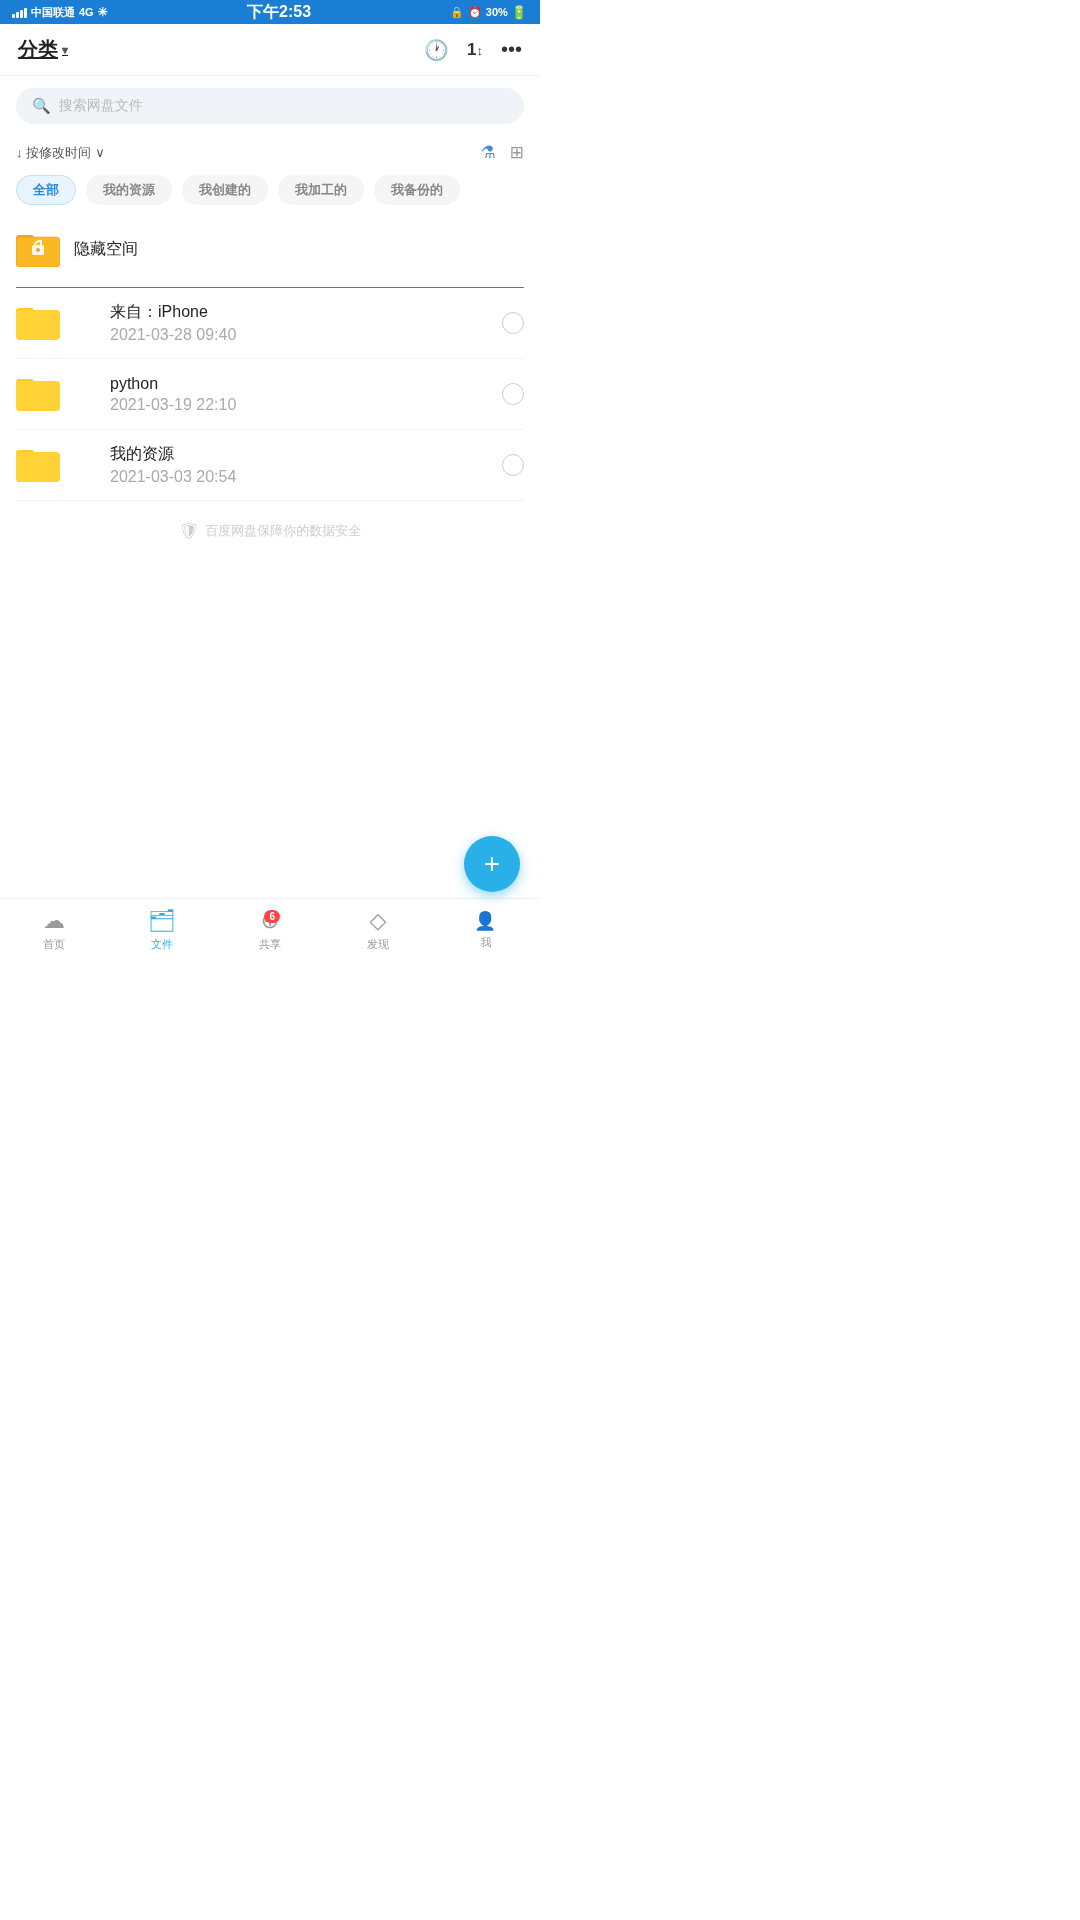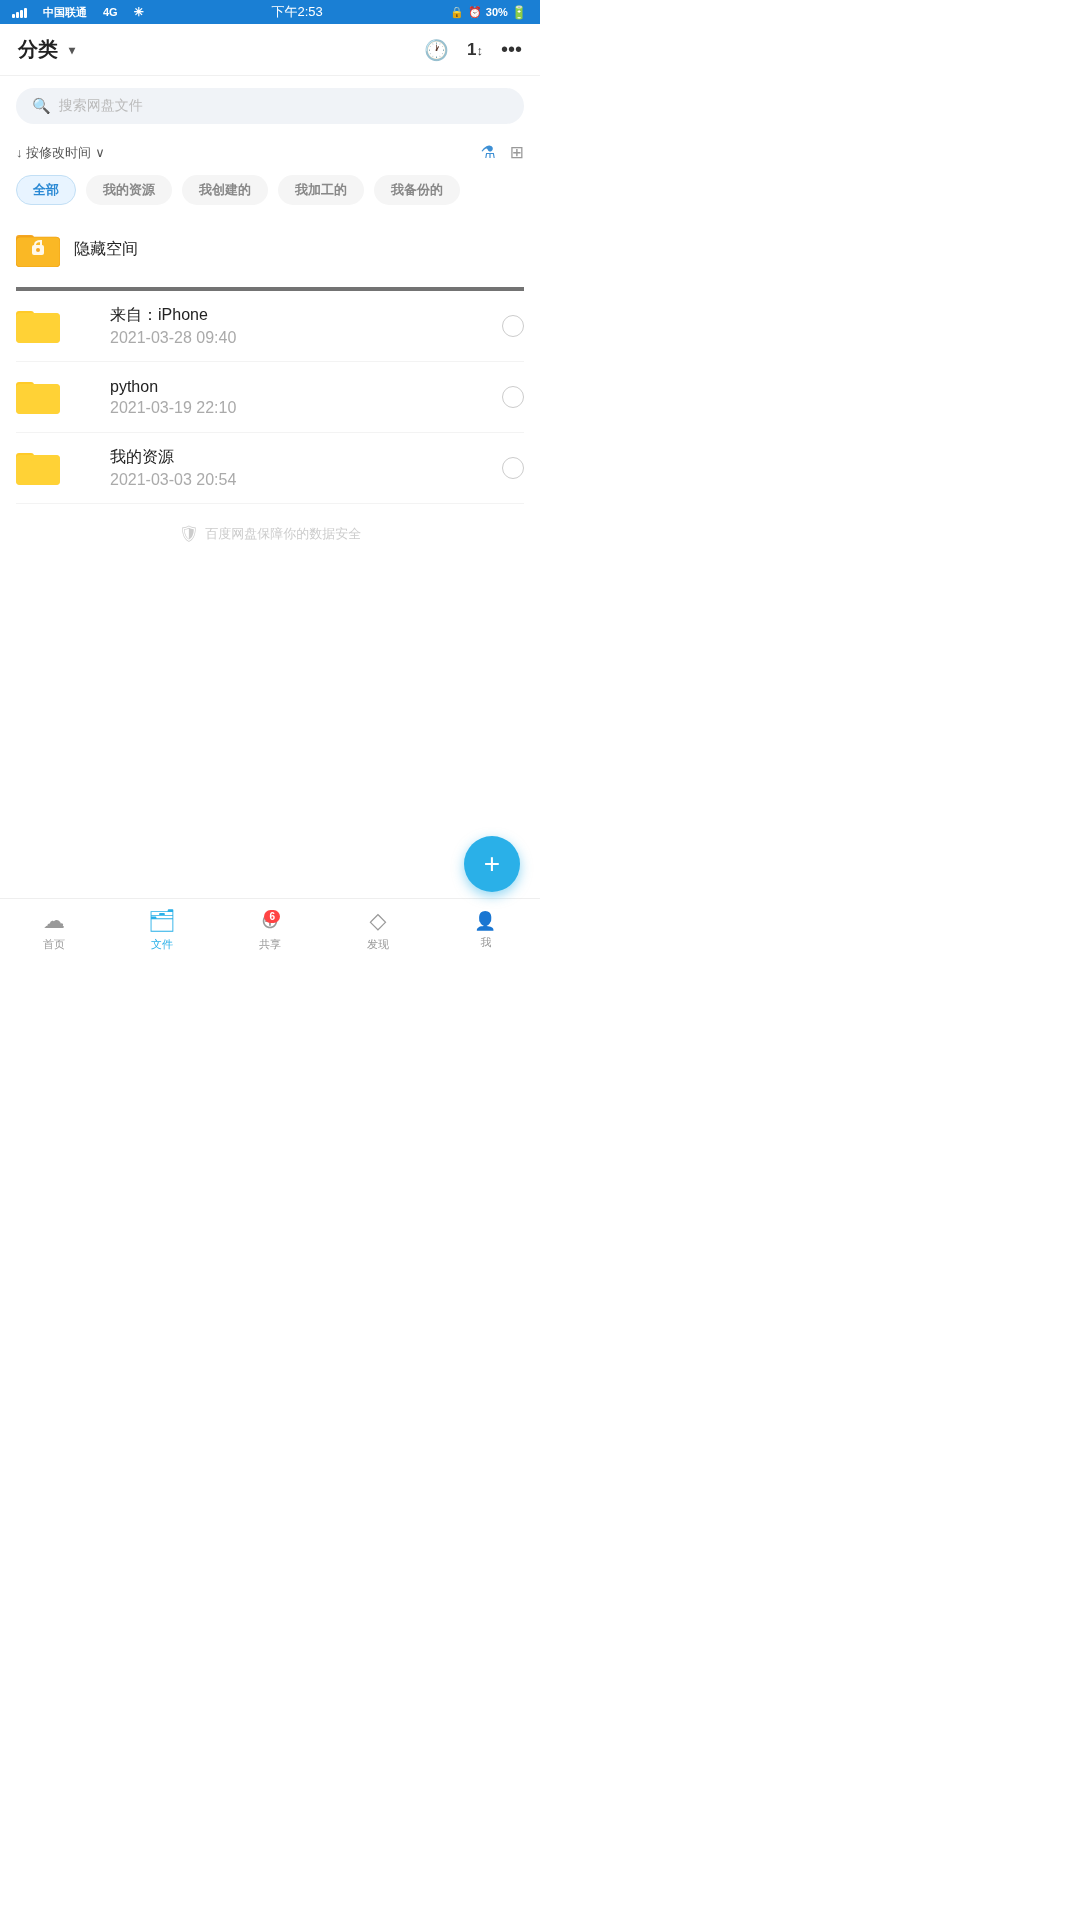--- a/index.html
+++ b/index.html
@@ -18,40 +18,41 @@
       background: #1a7fd4;
       height: 24px;
       display: flex;
       align-items: center;
       justify-content: space-between;
       padding: 0 12px;
       color: white;
       font-size: 11px;
       font-weight: 600;
     }
-    .status-left { display: flex; align-items: center; gap: 16px; }
-    .status-center { font-size: 13px; font-weight: 400; }
+    .status-left { display: flex; align-items: center; gap: 4px; }
+    .status-center { font-size: 16px; font-weight: 700; }
     .status-right { display: flex; align-items: center; gap: 4px; font-size: 11px; }
 
     
     .header {
       background: #fff;
       padding: 12px 18px;
       display: flex;
       align-items: center;
       justify-content: space-between;
       border-bottom: 1px solid #f0f0f0;
     }
     .header-title {
       display: flex;
       align-items: center;
-      gap: 11px;
+      gap: 4px;
       font-size: 20px;
       font-weight: 700;
       color: #222;
+      text-decoration: underline;
     }
     .header-title .dropdown-arrow {
       font-size: 12px;
       color: #555;
     }
     .header-icons {
       display: flex;
       align-items: center;
       gap: 18px;
     }
@@ -158,21 +159,21 @@
       border-radius: 50%;
       margin-left: 10px;
       flex-shrink: 0;
     }
 
     
     .lock-folder-item {
       display: flex;
       align-items: center;
       padding: 14px 0;
-      border-bottom: 4px solid #737373;
+      border-bottom: 1px solid #737373;
     }
     .lock-folder-icon-wrap {
       position: relative;
       width: 44px;
       height: 44px;
       margin-right: 14px;
       flex-shrink: 0;
     }
 
     

